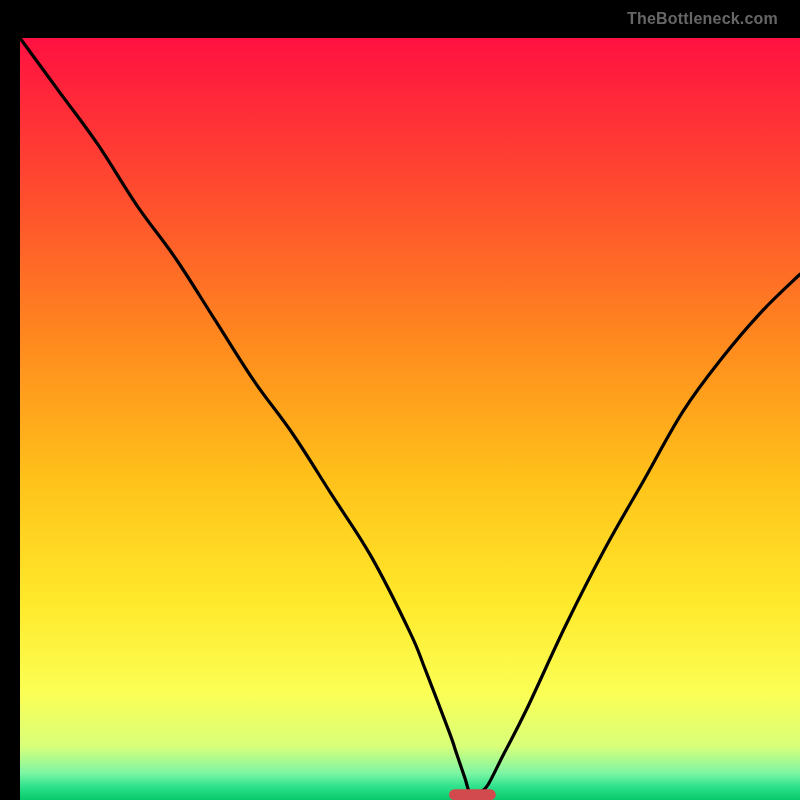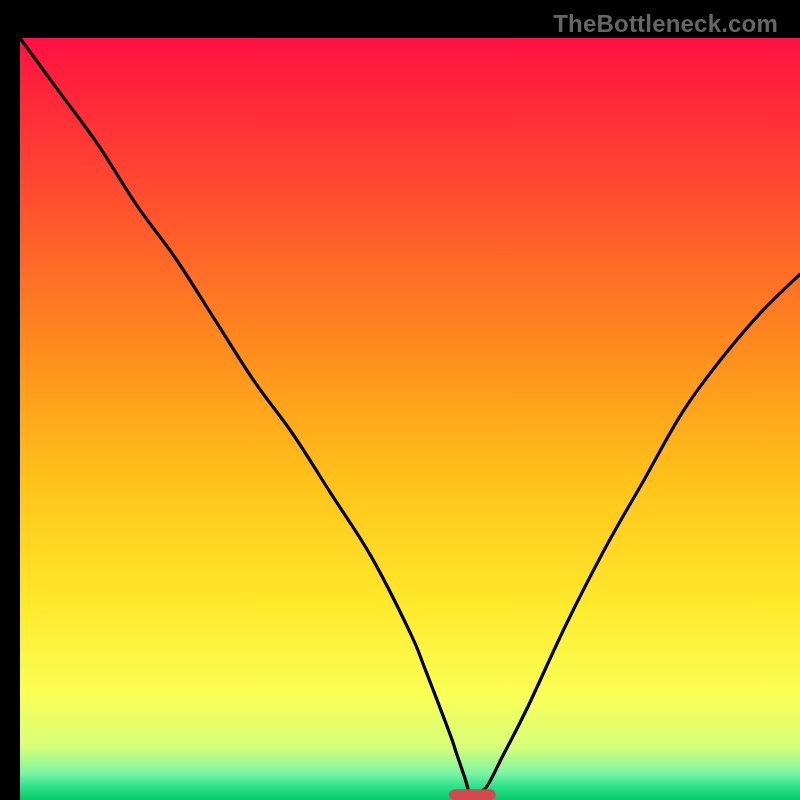--- a/index.html
+++ b/index.html
@@ -16,21 +16,21 @@
     left: 10px;
     top: 10px;
     width: 780px;
     height: 780px;
     background: #000;
   }
   .watermark {
     position: absolute;
     top: 0;
     right: 12px;
-    font-size: 24px;
+    font-size: 16px;
     font-weight: 600;
     color: #666;
     letter-spacing: 0.2px;
     z-index: 10;
   }
   .plot {
     position: absolute;
     left: 10px;
     top: 28px;
     width: 780px;

